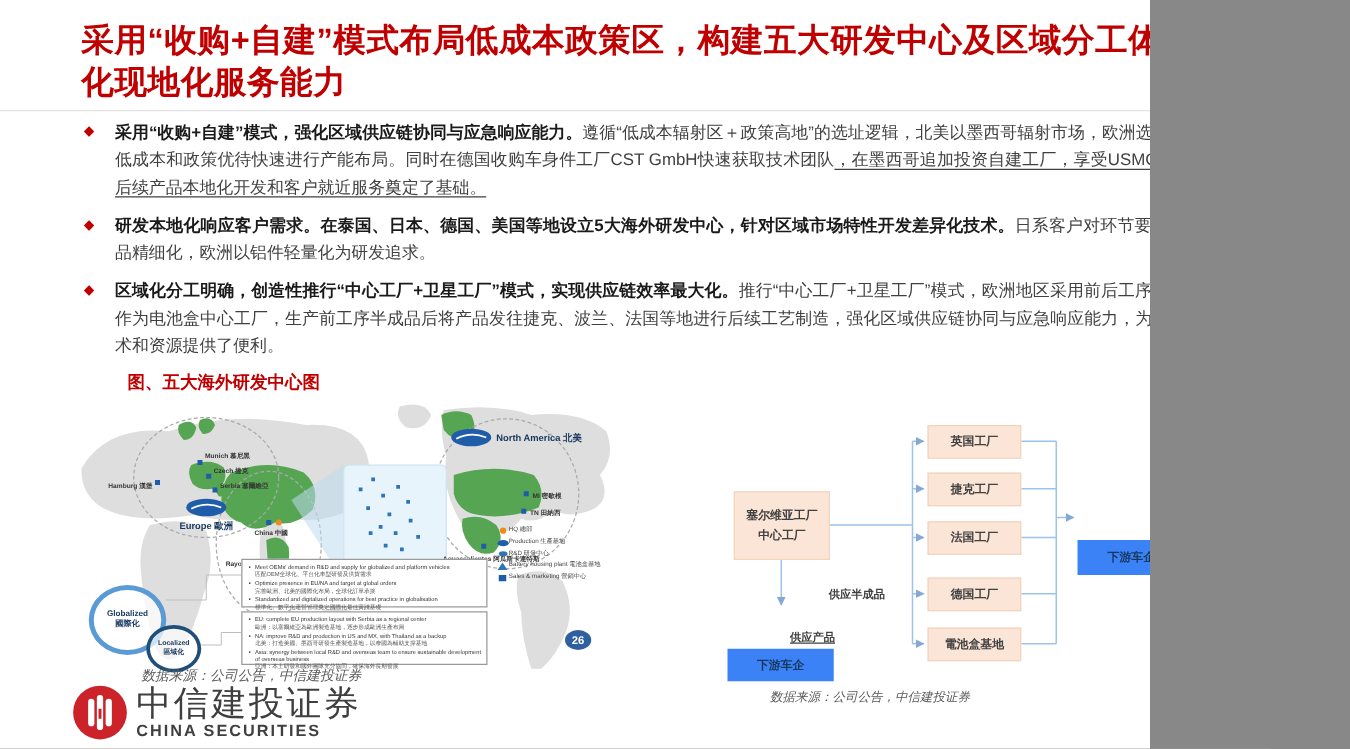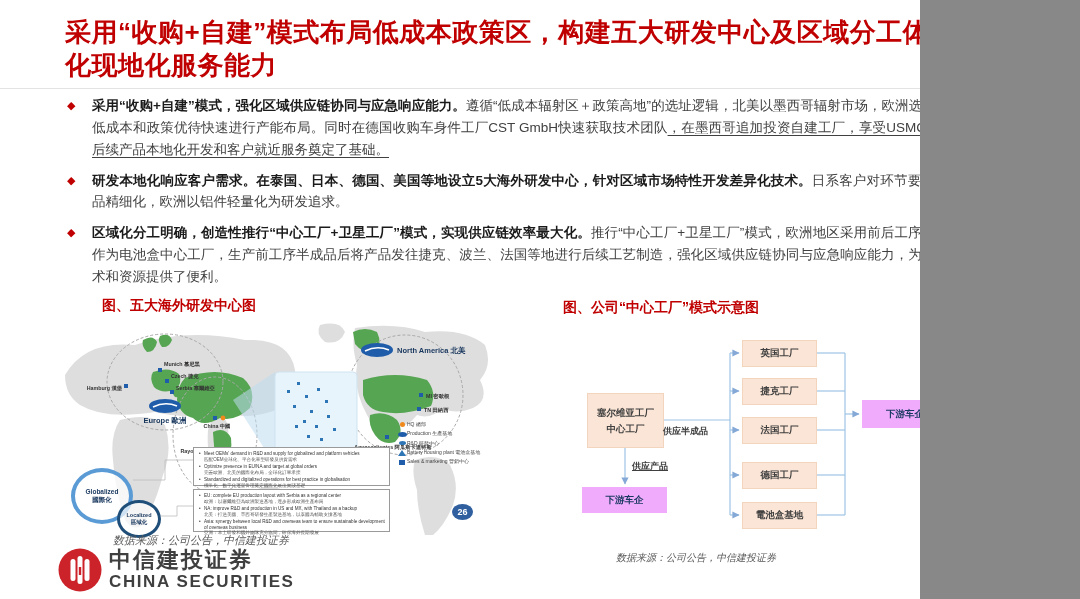--- a/index.html
+++ b/index.html
@@ -48,36 +48,36 @@
             align-items:center;justify-content:center;font-size:5.5px;font-weight:bold;color:#17365d;text-align:center;line-height:1.3;}
   .page-badge{position:absolute;left:387px;top:184px;width:21px;height:16px;border-radius:50%;
             background:#2f5f9e;color:#fff;font-size:9px;font-weight:bold;display:flex;
             align-items:center;justify-content:center;}
   
   .flow-wrap{position:absolute;left:560px;top:330px;width:400px;height:210px;}
   .flow-wrap svg{position:absolute;left:0;top:0;}
   .fbox{position:absolute;display:flex;align-items:center;justify-content:center;text-align:center;
         font-size:9.5px;font-weight:bold;color:#404040;}
   .fbox.peach{background:#fbe5d6;border:1px solid #f3d4bd;}
-  .fbox.blue{background:#f0abfc;color:#17375e;}
+  .fbox.blue{background:#3b82f6;color:#17375e;margin-top:32px;}
   .fbox.center{left:27px;top:63px;width:77px;height:55px;line-height:1.6;}
   .fbox.sat{left:182px;width:75px;height:27px;}
   .fbox.d-right{left:302px;top:70px;width:86px;height:28px;}
   .fbox.d-bottom{left:22px;top:157px;width:85px;height:26px;}
-  .flow-label{position:absolute;font-size:9px;font-weight:bold;color:#404040;}
+  .flow-label{position:absolute;font-size:9px;font-weight:bold;color:#404040;margin-top:44px;}
   .lbl-semi{left:103px;top:95px;}
   .lbl-prod{left:72px;top:130px;text-decoration:underline;}
   
   .source{position:absolute;font-style:italic;color:#595959;margin-left:48px;}
   .src-left{left:65px;top:533px;font-size:11px;}
   .src-right{left:568px;top:551px;font-size:10px;}
   .footer-logo{position:absolute;left:57px;top:547px;display:flex;align-items:center;}
   .brand-txt{margin-left:6px;color:#3f3f3f;}
-  .brand-cn{font-size:22px;font-weight:bold;letter-spacing:2px;line-height:1.05;}
-  .brand-en{font-size:17px;font-weight:bold;letter-spacing:1.6px;}
+  .brand-cn{font-size:28px;font-weight:normal;letter-spacing:2px;line-height:1.05;}
+  .brand-en{font-size:13px;font-weight:bold;letter-spacing:1.6px;}
   .page-num{position:absolute;left:1002px;top:566px;font-size:11px;color:#999;}
   
   text{font-family:"Liberation Sans","DejaVu Sans",sans-serif;}
   .region-lbl{font-size:7.5px;font-weight:bold;fill:#17365d;}
   .city-lbl{font-size:5.3px;font-weight:bold;fill:#333;}
 </style>
 </head>
 <body>
 
 <div class="slide">
@@ -91,21 +91,20 @@
     </div>
     <div class="bullet">
       <span class="diamond">◆</span><b>研发本地化响应客户需求。在泰国、日本、德国、美国等地设立5大海外研发中心，针对区域市场特性开发差异化技术。</b><span>日系客户对环节要求细致，追求产品精细化，欧洲以铝件轻量化为研发追求。</span>
     </div>
     <div class="bullet">
       <span class="diamond">◆</span><b>区域化分工明确，创造性推行“中心工厂+卫星工厂”模式，实现供应链效率最大化。</b><span>推行“中心工厂+卫星工厂”模式，欧洲地区采用前后工序配合，塞尔维亚作为电池盒中心工厂，生产前工序半成品后将产品发往捷克、波兰、法国等地进行后续工艺制造，强化区域供应链协同与应急响应能力，为不同市场获取技术和资源提供了便利。</span>
     </div>
   </div>
 
   <div class="fig-caption cap-left">图、五大海外研发中心图</div>
-  <div class="fig-caption cap-right">图、公司“中心工厂”模式示意图</div>
 
   <div class="map-wrap">
     <svg width="425" height="218" viewBox="0 0 425 218">
 
       <g fill="#dedede">
         <path d="M0,55 Q20,20 70,25 Q120,8 180,20 Q225,18 230,50 Q232,85 205,92 Q180,100 160,92 Q120,100 90,92 Q40,100 15,85 Q0,75 0,55 Z"></path>
         <path d="M55,100 Q85,92 100,105 Q108,130 98,155 Q90,185 78,205 Q68,212 60,200 Q50,170 48,140 Q45,115 55,100 Z"></path>
         <path d="M150,90 Q166,98 163,120 Q159,142 150,152 Q141,136 143,110 Z"></path>
         <path d="M185,172 Q205,162 222,172 Q230,188 218,200 Q198,206 188,196 Q180,182 185,172 Z"></path>
         <path d="M290,8 Q330,2 360,12 Q400,8 420,25 Q428,45 415,60 Q425,80 408,88 Q390,95 378,88 Q365,100 352,95 Q340,110 330,105 Q310,112 302,95 Q288,70 292,45 Q286,25 290,8 Z"></path>

